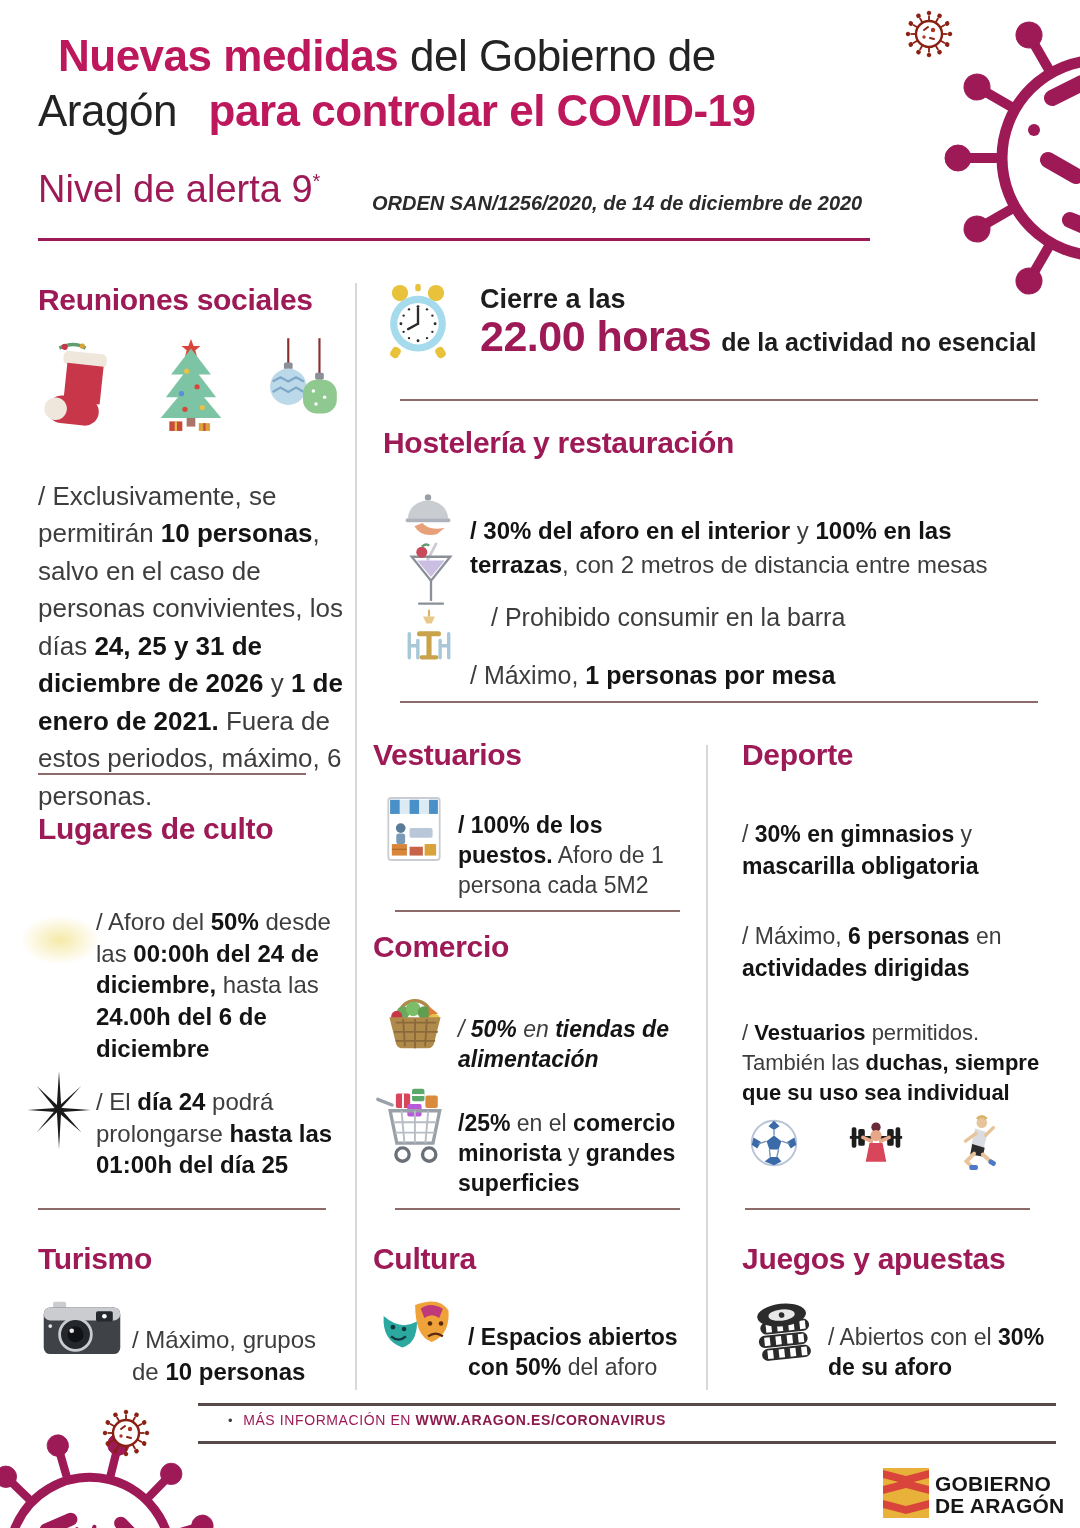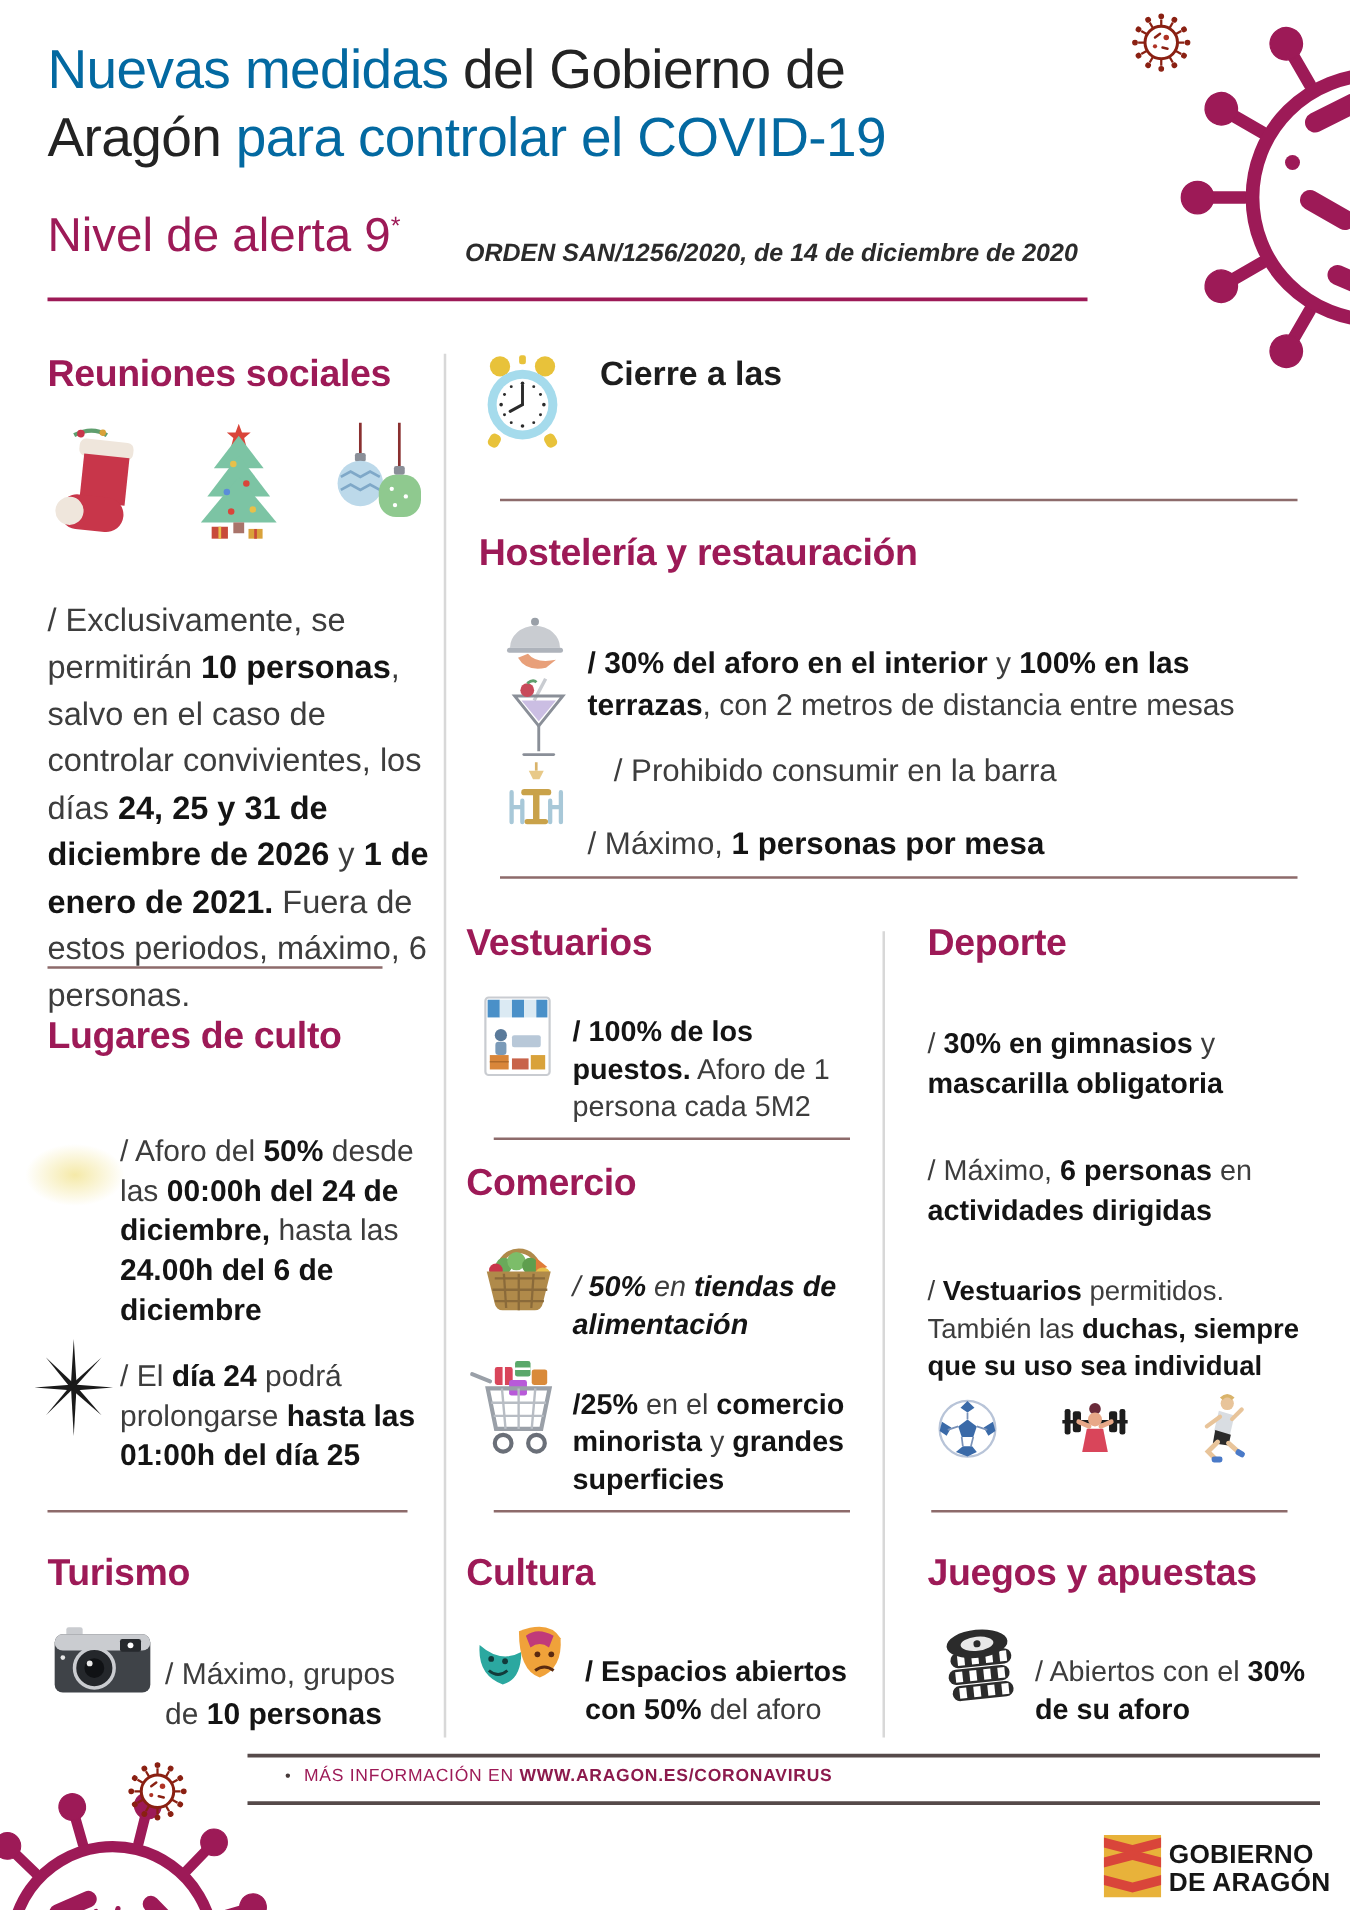--- a/index.html
+++ b/index.html
@@ -1,21 +1,21 @@
 <!DOCTYPE html>
 <html><head>
 <meta charset="utf-8">
 <style>
   html,body{margin:0;padding:0;background:#fff;}
   .page{position:relative;width:1080px;height:1528px;background:#ffffff;overflow:hidden;
         font-family:"Liberation Sans", sans-serif;color:#222;}
   b{font-weight:700;color:#141414;}
   
   .title{position:absolute;left:38px;top:28px;font-size:44px;line-height:1.26;font-weight:400;color:#232323;letter-spacing:-0.5px;}
-  .mb{color:#0369a1;font-weight:400;}
+  .mb{color:#be185d;font-weight:700;margin-left:20px;}
   .alert{position:absolute;left:38px;top:168px;font-size:38px;color:#9d1a57;font-weight:400;}
   .alert sup{font-size:20px;}
   .order{position:absolute;left:372px;top:192px;font-size:20px;font-style:italic;font-weight:700;color:#2b2b2b;}
   .rule-main{position:absolute;left:38px;top:238px;width:832px;height:3px;background:#9d1a57;}
   
   .sec{position:absolute;font-size:30px;font-weight:700;color:#9d1a57;margin:0;letter-spacing:-0.3px;}
   .txt{position:absolute;font-size:24px;line-height:1.33;color:#3d3d3d;}
   .rule-soft{position:absolute;height:2px;background:#8d6b6b;}
   .vdiv{position:absolute;width:2px;background:#d8d8d8;}
   .icon{position:absolute;}
@@ -210,21 +210,21 @@
         <path d="M10,64 l9,-5 9,5 9,-5 9,5" stroke="#7fa8c8" stroke-width="2.5" fill="none"></path>
         <rect x="59" y="42" width="10" height="8" rx="2" fill="#8a8f98"></rect>
         <rect x="45" y="50" width="39" height="39" rx="16" fill="#8fc98f"></rect>
         <circle cx="57" cy="63" r="2" fill="#fff"></circle>
           <circle cx="70" cy="70" r="2" fill="#fff"></circle>
           <circle cx="60" cy="78" r="2" fill="#fff"></circle>
       </svg>
     </span>
   </div>
 
-  <p class="txt p-reuniones"><span>/ Exclusivamente, se permitirán </span><b>10 personas</b><span>, salvo en el caso de controlar convivientes, los días </span><b>24, 25 y 31 de diciembre de 2026</b><span> y </span><b>1 de enero de 2021.</b><span> Fuera de estos periodos, máximo, 6 personas.</span></p>
+  <p class="txt p-reuniones"><span>/ Exclusivamente, se permitirán </span><b>10 personas</b><span>, salvo en el caso de personas convivientes, los días </span><b>24, 25 y 31 de diciembre de 2026</b><span> y </span><b>1 de enero de 2021.</b><span> Fuera de estos periodos, máximo, 6 personas.</span></p>
 
   <div class="rule-soft div-l1"></div>
 
   <h2 class="sec h-culto">Lugares de culto</h2>
 
   <span class="icon candle"></span>
   <p class="txt culto1"><span>/ Aforo del </span><b>50%</b><span> desde las </span><b>00:00h del 24 de diciembre,</b><span> hasta las </span><b>24.00h del 6 de diciembre</b></p>
 
   <span class="icon" style="left:22px;top:1068px;">
     <svg width="74" height="84" viewBox="0 0 80 88">
@@ -277,20 +277,23 @@
           <circle cx="24" cy="57" r="1.3"></circle>
           <circle cx="56" cy="57" r="1.3"></circle>
       </g>
       <g stroke="#2b2b2b" stroke-width="2.6" stroke-linecap="round">
         <line x1="40" y1="48" x2="40" y2="31"></line>
           <line x1="40" y1="48" x2="29" y2="54"></line>
       </g>
     </svg>
   </span>
   <div class="closure-1">Cierre a las</div>
+  <div class="closure-2">
+    <span class="closure-time">22.00 horas</span><span class="closure-suf">de la actividad no esencial</span>
+  </div>
 
   <div class="rule-soft div-m1"></div>
 
   <h2 class="sec h-host">Hostelería y restauración</h2>
 
   <span class="icon" style="left:400px;top:486px;">
     <svg width="56" height="58" viewBox="0 0 70 72">
       <circle cx="35" cy="14" r="4" fill="#9aa0a8"></circle>
       <path d="M10,40 a25,22 0 0 1 50,0 z" fill="#c9ccd1"></path>
       <rect x="7" y="40" width="56" height="5" rx="2.5" fill="#aeb3bb"></rect>

